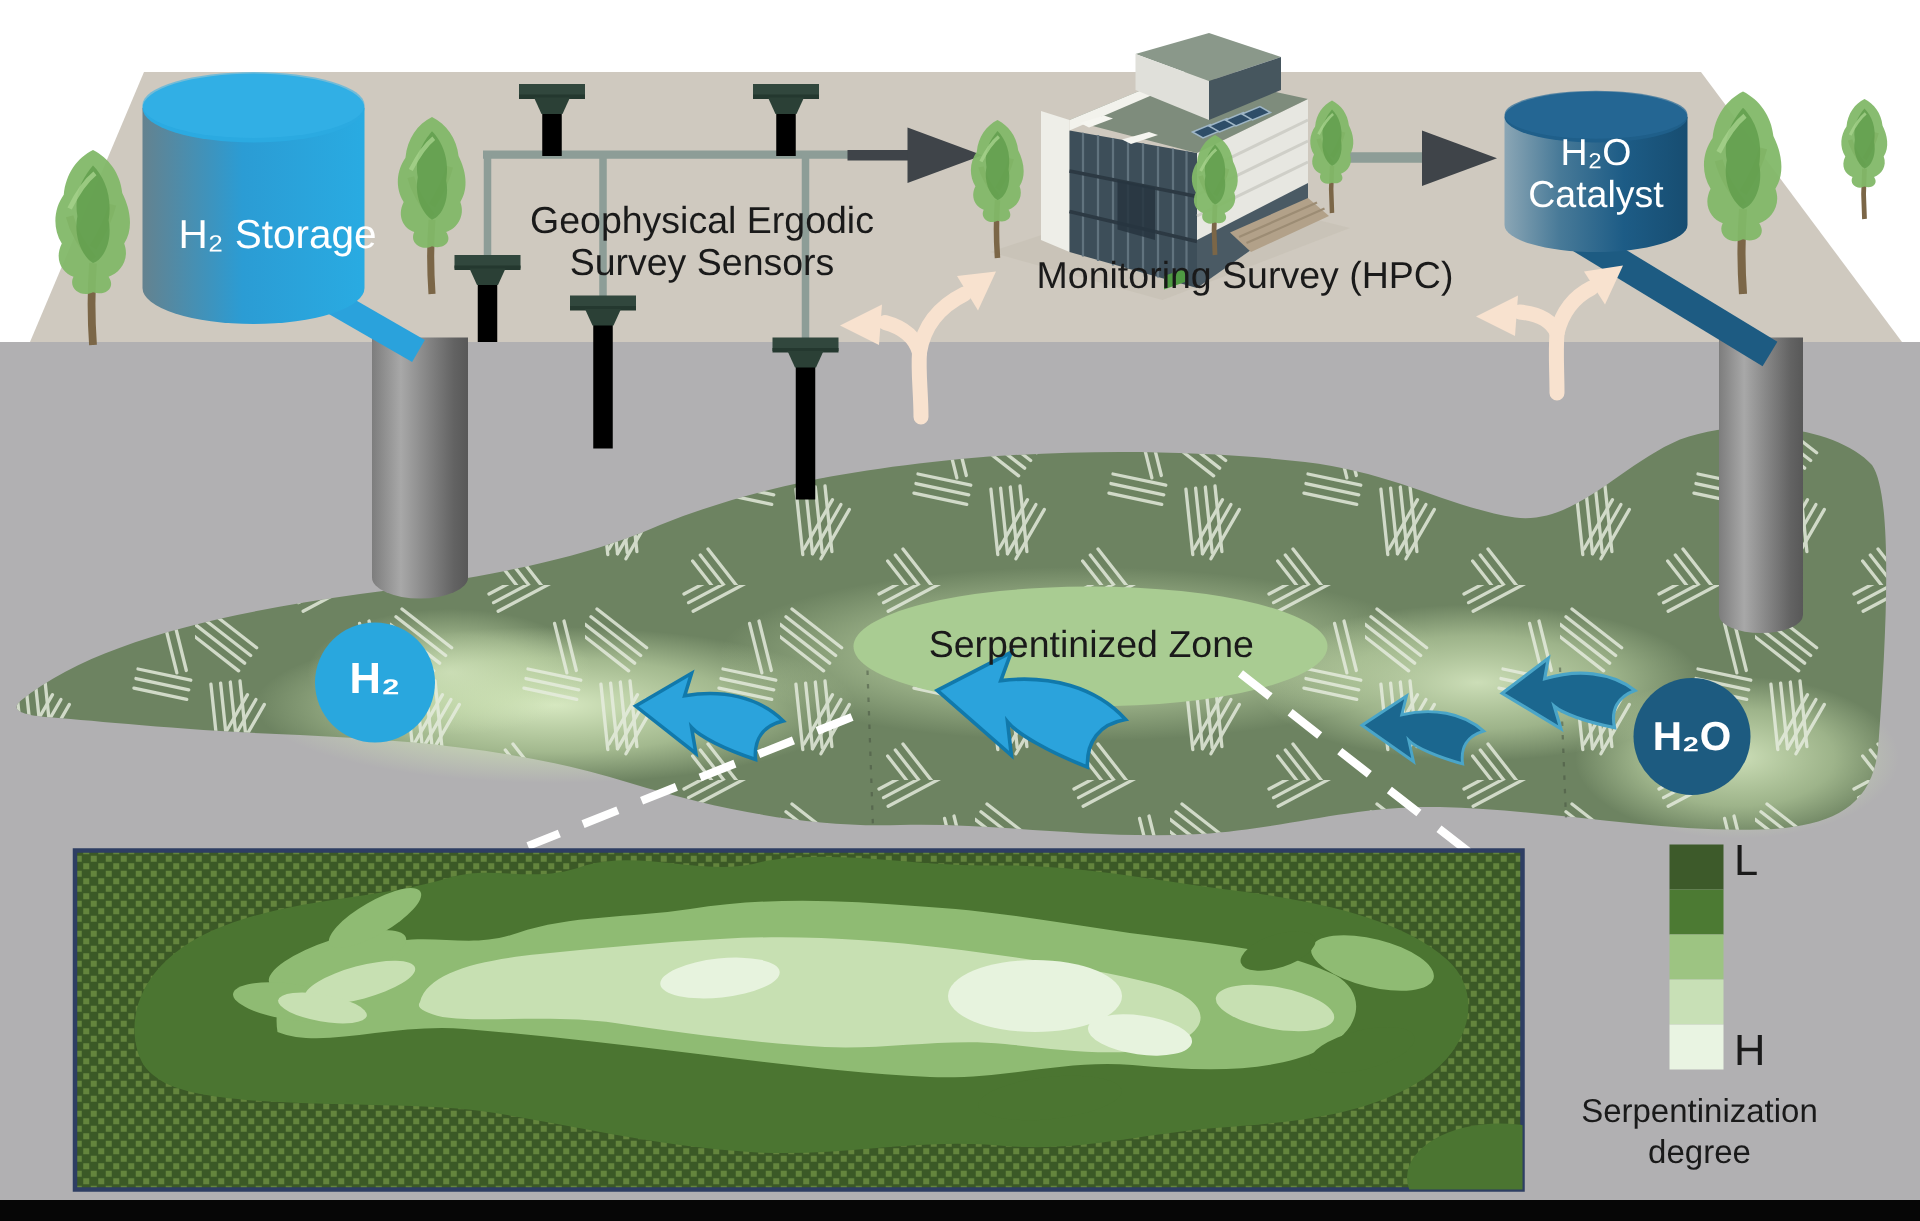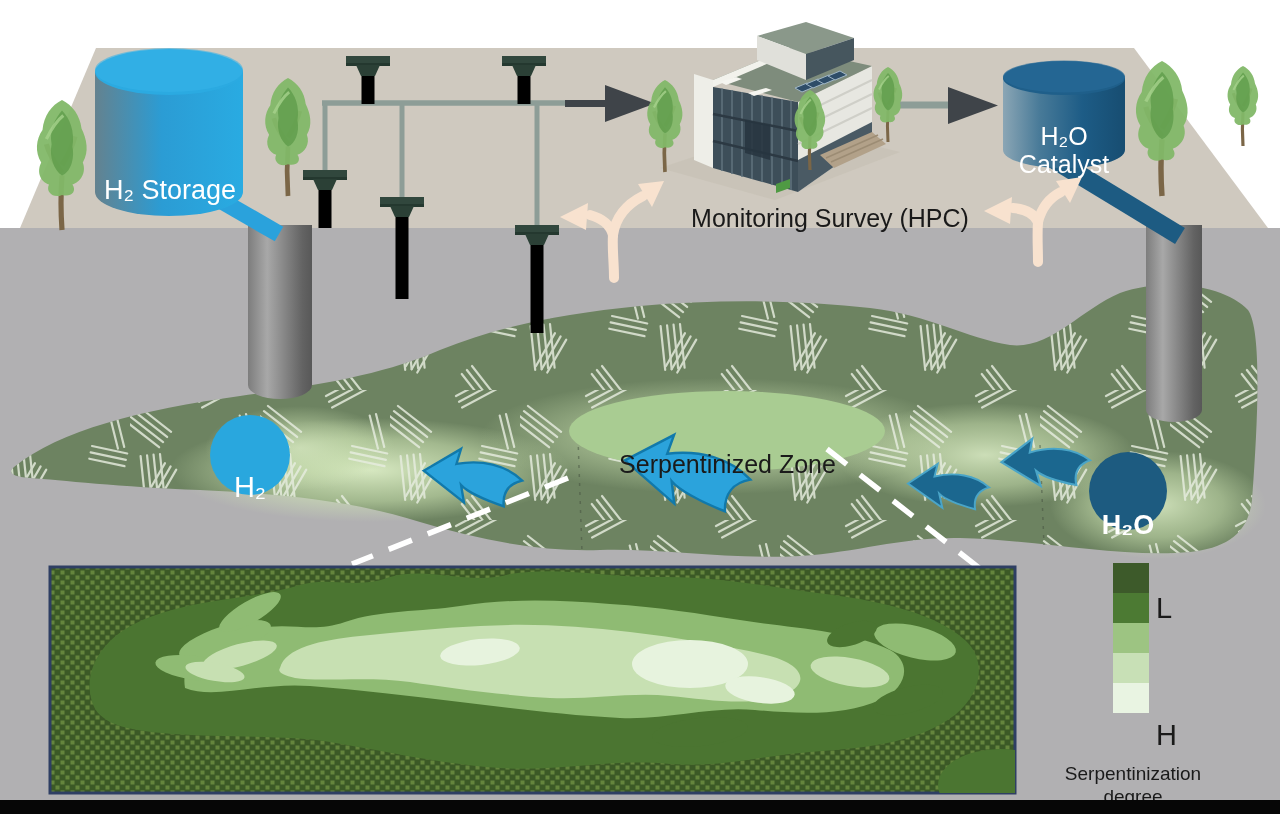--- a/index.html
+++ b/index.html
@@ -1,33 +1,33 @@
 <!DOCTYPE html>
 <html><head>
 <meta charset="utf-8">
 <style>
   html,body{margin:0;padding:0;}
   body{width:1280px;height:814px;background:#fff;overflow:hidden;
        font-family:"Liberation Sans","DejaVu Sans",sans-serif;}
   .scene{position:relative;width:1280px;height:814px;background:#fff;}
   .scene svg.base{position:absolute;left:0;top:0;}
-  .label{position:absolute;color:#1a1a1a;white-space:pre-line;line-height:1.12;margin-top:34px;}
+  .label{position:absolute;color:#1a1a1a;white-space:pre-line;line-height:1.12;}
   .center{text-align:center;}
   .white{color:#ffffff;}
-  .lbl-h2storage{left:95px;top:141px;width:150px;font-size:27px;font-weight:500;}
+  .lbl-h2storage{left:95px;top:141px;width:150px;font-size:27px;font-weight:500;padding-left:15px;}
   .lbl-geo{left:322px;top:133px;width:292px;font-size:25px;}
   .lbl-monitor{left:648px;top:170px;width:364px;font-size:25px;}
   .lbl-catalyst{left:1000px;top:88px;width:128px;font-size:25px;font-weight:500;}
   .lbl-fiber{left:620px;top:241px;width:190px;font-size:25px;}
   .lbl-serpzone{left:565px;top:416px;width:325px;font-size:25px;text-align:center;}
-  .lbl-h2badge{left:210px;top:437px;width:80px;font-size:29px;font-weight:normal;}
+  .lbl-h2badge{left:210px;top:437px;width:80px;font-size:29px;font-weight:bold;}
   .lbl-h2obadge{left:1086px;top:476px;width:84px;font-size:27px;font-weight:bold;}
   .lbl-L{left:1156px;top:558px;width:40px;font-size:29px;}
   .lbl-H{left:1156px;top:685px;width:40px;font-size:29px;}
-  .lbl-degree{left:1018px;top:728px;width:230px;font-size:19px;line-height:1.22;}
+  .lbl-degree{left:1018px;top:728px;width:230px;font-size:22px;line-height:1.22;}
   .legend-swatch{position:absolute;left:1113px;width:36px;height:30px;}
   .bottom-bar{position:absolute;left:0;top:800px;width:1280px;height:14px;background:#060606;}
 </style>
 </head>
 <body>
 
 <div class="scene">
 
 <svg class="base" width="1280" height="814" viewBox="0 0 1280 814">
   <defs>
@@ -302,20 +302,22 @@
       <g fill="#4b7531">
         <ellipse cx="700" cy="732" rx="48" ry="14" transform="rotate(-6 700 732)"></ellipse>
         <ellipse cx="852" cy="634" rx="26" ry="11" transform="rotate(-18 852 634)"></ellipse>
         <ellipse cx="908" cy="700" rx="36" ry="13" transform="rotate(-14 908 700)"></ellipse>
       </g>
     </g>
   </g>
 </svg>
 
 <div class="label center white lbl-h2storage">H₂ Storage</div>
+<div class="label center lbl-geo">Geophysical Ergodic
+Survey Sensors</div>
 <div class="label center lbl-monitor">Monitoring Survey (HPC)</div>
 <div class="label center white lbl-catalyst">H₂O
 Catalyst</div>
 <div class="label center lbl-serpzone">Serpentinized Zone</div>
 <div class="label center white lbl-h2badge">H₂</div>
 <div class="label center white lbl-h2obadge">H₂O</div>
 
 <div class="legend-swatch" style="top: 563px; background: rgb(61, 90, 42);"></div>
 <div class="legend-swatch" style="top: 593px; background: rgb(76, 122, 51);"></div>
 <div class="legend-swatch" style="top: 623px; background: rgb(157, 196, 130);"></div>

